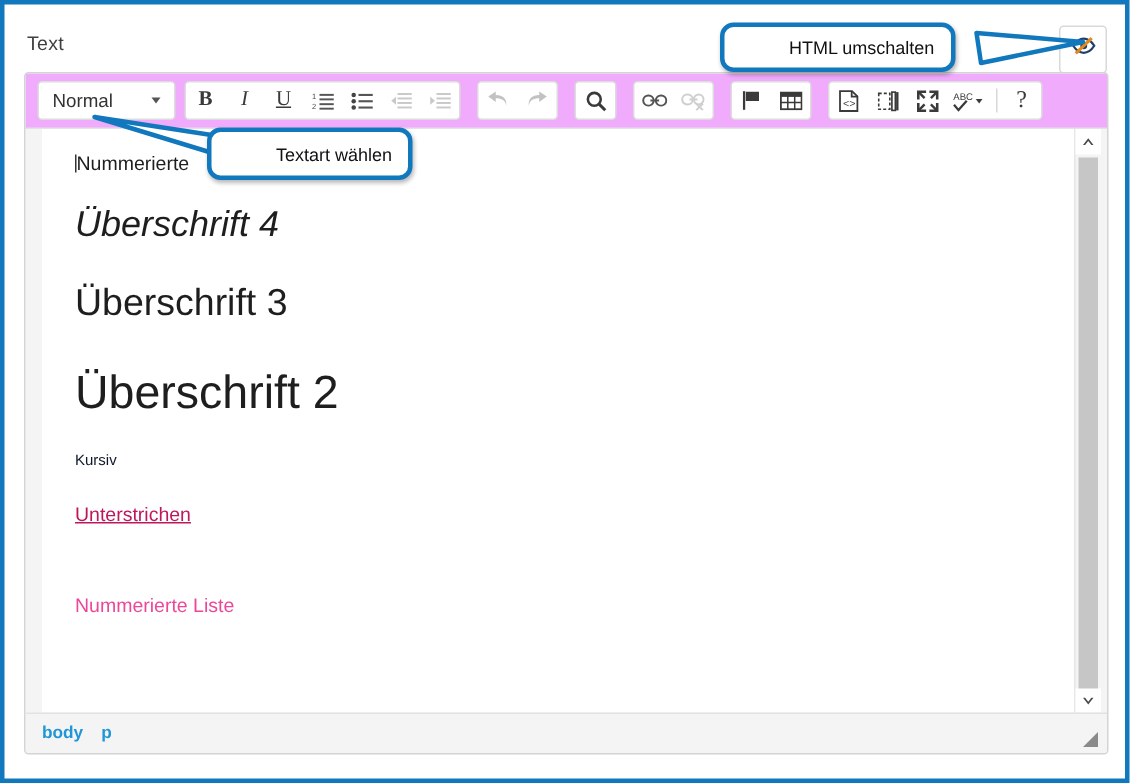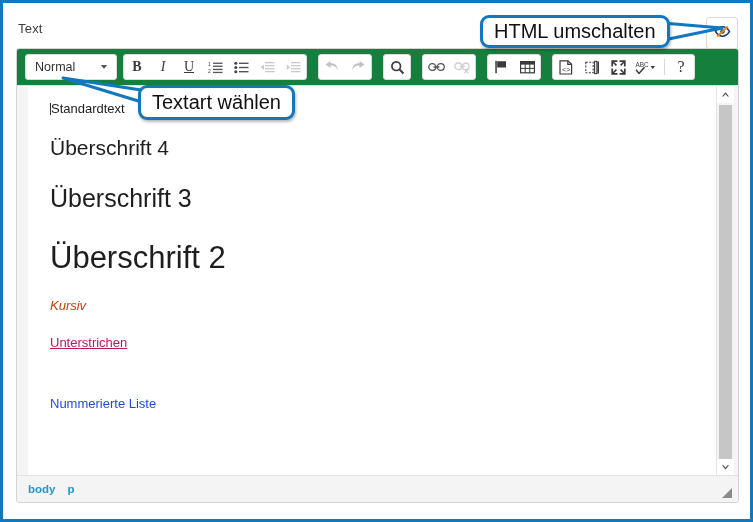--- a/index.html
+++ b/index.html
@@ -33,21 +33,21 @@
     box-sizing:border-box;
     border:1px solid #d4d4d4;
     border-radius:3px;
     background:#f4f4f4;
     overflow:hidden;
   }
 
   
   .toolbar{
     position:relative;height:36px;
-    background:#15803d;
+    background:#f0abfc;
     border-bottom:1px solid #e2e2e2;
     display:flex;align-items:center;
     padding:0 4px;
     gap:0px;
   }
   .tb-group{
     display:flex;align-items:center;
     background:#ffffff;
     border:1px solid #dcdcdc;
     border-radius:3px;
@@ -103,27 +103,27 @@
     border:none;
     overflow:hidden;
     padding:0;
   }
   .doc{
     padding:14px 14px 0 22px;
     color:#222;
   }
   .doc p{margin:0;}
   .p-normal{font-size:13px;line-height:1.45;color:#1e1e1e;}
-  .h4{font-size:21px;font-weight:400;margin-top:17px !important;color:#1e1e1e;}
+  .h4{font-size:24px;font-weight:400;margin-top:17px !important;color:#1e1e1e;font-style:italic;}
   .h3{font-size:25px;font-weight:400;margin-top:24px !important;color:#1e1e1e;}
   .h2{font-size:31px;font-weight:400;margin-top:27px !important;color:#1e1e1e;}
   .p-bold{font-size:13.5px;font-weight:bold;margin-top:44px !important;color:#1e1e1e;}
-  .p-italic{font-size:13px;font-style:italic;margin-top:22px !important;color:#c2410c;}
+  .p-italic{font-size:10px;margin-top:22px !important;color:#0f172a;}
   .p-underline{font-size:13px;text-decoration:underline;margin-top:22px !important;color:#be185d;}
-  .p-list-title{font-size:13px;margin-top:46px !important;color:#1d4ed8;}
+  .p-list-title{font-size:13px;margin-top:46px !important;color:#ec4899;}
 
   
   .caret-bar{
     display:inline-block;width:1px;height:12px;background:#333;
     vertical-align:-2px;margin-right:0px;
   }
 
   
   .scrollbar{
     position:absolute;right:4px;top:0;width:17px;bottom:0;
@@ -164,21 +164,21 @@
     position:absolute;
     background:#ffffff;
     border:3px solid #1178be;
     border-radius:9px;
     display:flex;align-items:center;
     box-sizing:border-box;
     z-index:40;
     box-shadow:1px 2px 3px rgba(0,0,0,.28);
   }
   .callout .txt{
-    font-size:20px;color:#111;white-space:nowrap;padding:0 11px;
+    font-size:12px;color:#111;white-space:nowrap;padding:0 11px;margin-left:32px;
   }
   .callout-html{
     left:474px;top:9px;height:33px;
   }
   .callout-style{
     left:132px;top:79px;height:35px;
   }
   .pointer{
     position:absolute;z-index:39;pointer-events:none;
   }
@@ -386,21 +386,21 @@
           <div class="tb-sep"></div>
           <div class="tb-btn">
             <span style="font-size:16px;font-family:'Liberation Serif',serif;color:#3a3a3a;">?</span>
           </div>
         </div>
       </div>
 
       <div class="content-wrap">
         <div class="content">
           <div class="doc">
-            <p class="p-normal"><span class="caret-bar"></span><span>Standardtext</span></p>
+            <p class="p-normal"><span class="caret-bar"></span><span>Nummerierte</span></p>
             <p class="h4">Überschrift 4</p>
             <p class="h3">Überschrift 3</p>
             <p class="h2">Überschrift 2</p>
             <p class="p-italic">Kursiv</p>
             <p class="p-underline">Unterstrichen</p>
             <p class="p-list-title">Nummerierte Liste</p>
 
           </div>
         </div>
 

